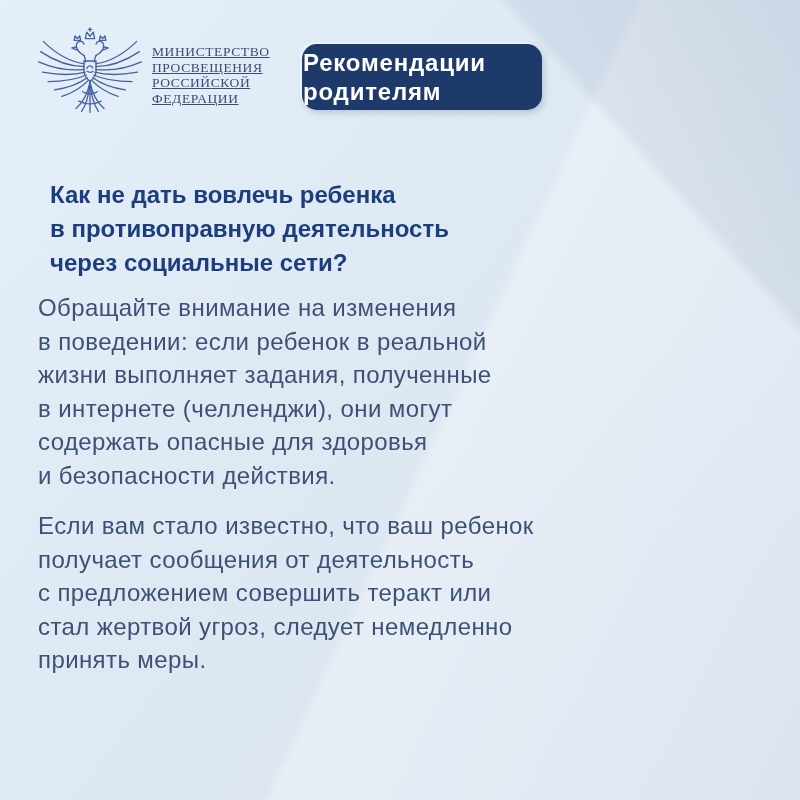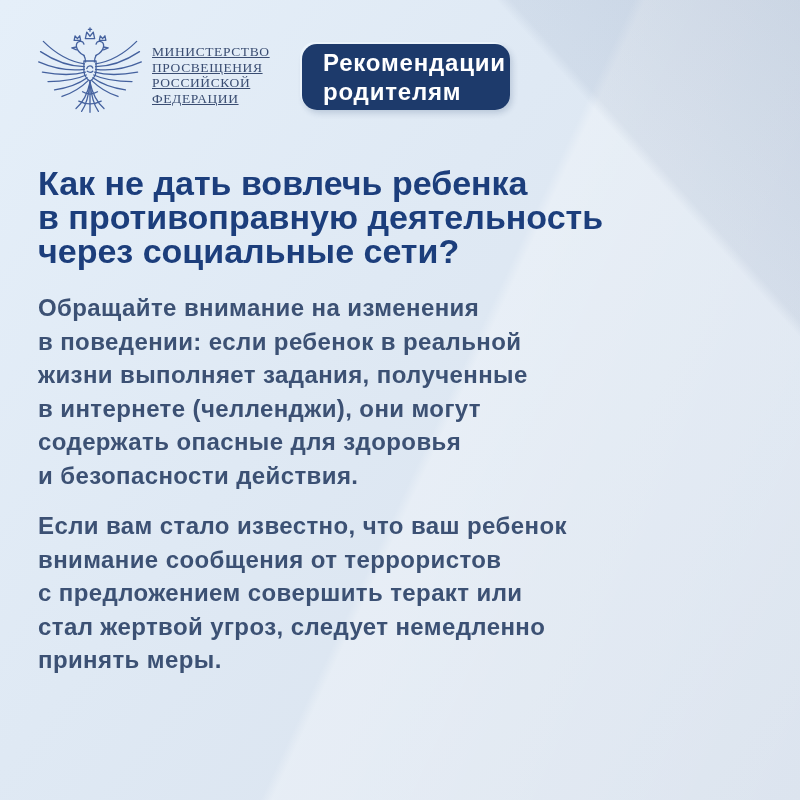--- a/index.html
+++ b/index.html
@@ -38,47 +38,47 @@
     position: absolute; left: 152px; top: 44px;
     font-family: "Liberation Serif", serif;
     font-size: 13.5px; line-height: 15.5px;
     letter-spacing: 0.6px;
     color: #3a4d72;
     white-space: pre-line;
     text-decoration: underline;
   }
   .badge {
     position: absolute; left: 302px; top: 44px;
-    width: 208px; height: 66px;
+    width: 240px; height: 66px;
     background: #1d3a6b;
     border-radius: 15px;
     display: flex; align-items: center;
-    padding-left: 21px;
+    padding-left: 1px;
     box-sizing: border-box;
     box-shadow: -2px -2px 0 rgba(236,244,252,0.85), 2px 3px 6px rgba(30,58,107,0.20);
   }
   .badge-label {
     color: #ffffff;
     font-weight: 700;
     font-size: 24px; line-height: 29px;
     letter-spacing: 0.8px;
     white-space: pre-line;
   }
   .title {
     position: absolute; left: 38px; top: 166px;
-    margin: 0;
-    font-size: 34px; font-weight: 700;
+    margin: 12px;
+    font-size: 24px; font-weight: 700;
     line-height: 34px;
     color: #1c3e7c;
     white-space: pre-line;
   }
   .para {
     position: absolute; left: 38px;
     margin: 0;
-    font-size: 24px; font-weight: 700;
+    font-size: 24px; font-weight: 400;
     line-height: 33.5px;
     letter-spacing: 0.4px;
     color: #3c5174;
     white-space: pre-line;
   }
   .para1 { top: 291px; }
   .para2 { top: 509px; }
 </style>
 </head>
 <body>
@@ -146,17 +146,17 @@
 через социальные сети?</h1>
 
   <p class="para para1">Обращайте внимание на изменения
 в поведении: если ребенок в реальной
 жизни выполняет задания, полученные
 в интернете (челленджи), они могут
 содержать опасные для здоровья
 и безопасности действия.</p>
 
   <p class="para para2">Если вам стало известно, что ваш ребенок
-внимание сообщения от террористов
+получает сообщения от деятельность
 с предложением совершить теракт или
 стал жертвой угроз, следует немедленно
 принять меры.</p>
 </div>
 
 </body></html>

